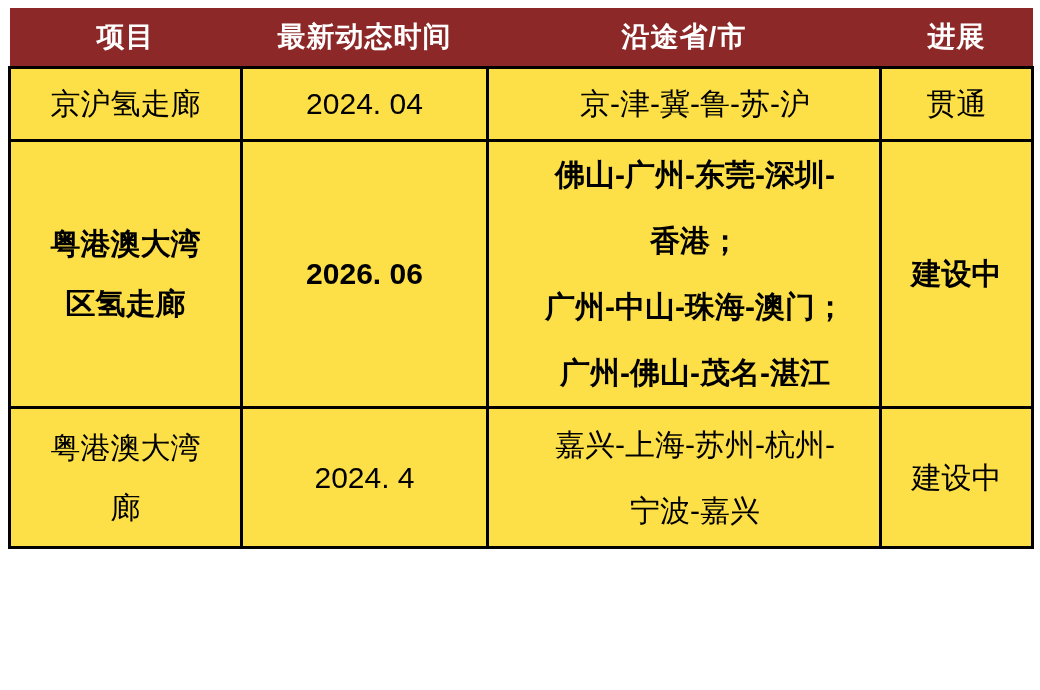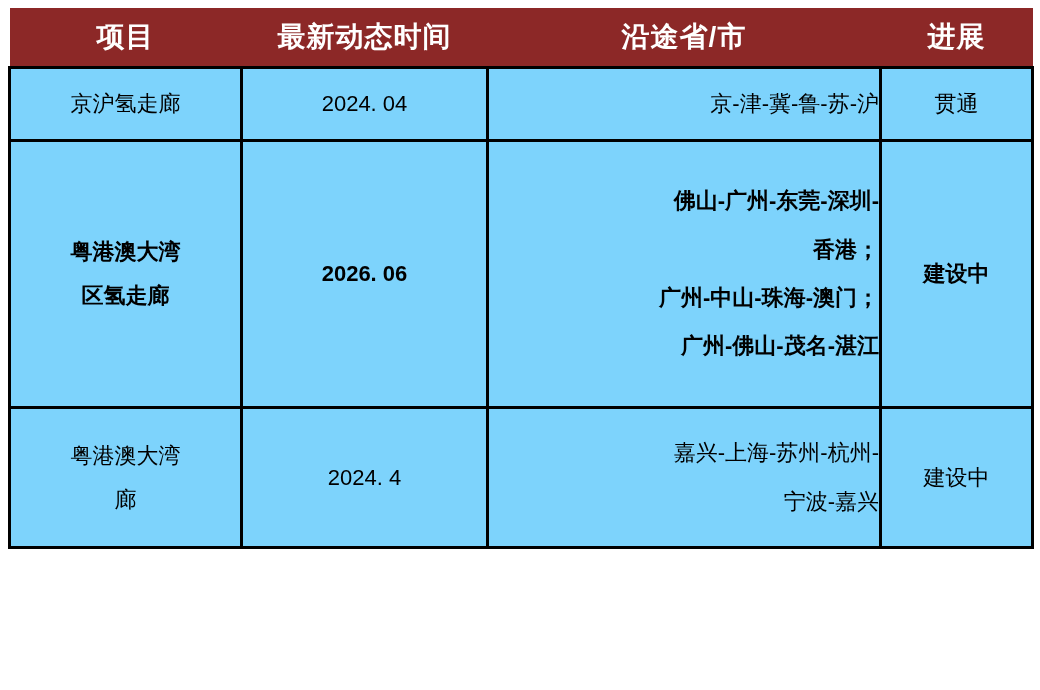--- a/index.html
+++ b/index.html
@@ -35,31 +35,31 @@
     font-weight: bold;
     height: 58px;
     text-align: center;
     vertical-align: middle;
     border: none;
     padding: 0;
     letter-spacing: 1px;
   }
   tbody td {
     border: 3px solid var(--border-color, #000000);
-    background: #7dd3fc;
+    background: #fde047;
     color: var(--body-text, #000000);
-    font-size: 22px;
+    font-size: 30px;
     text-align: center;
     vertical-align: middle;
     padding: 0;
     white-space: pre-line;
     line-height: 2.0;
   }
   tbody td.route {
-    text-align: right;
+    text-align: center;
     padding-left: 22px;
     line-height: 2.2;
   }
   tr.r1 td { height: 70px; }
   tr.r2 td { height: 264px; font-weight: bold; }
   tr.r3 td { height: 137px; }
   tr.r4 td { height: 131px; }
 </style>
 </head>
 <body>

